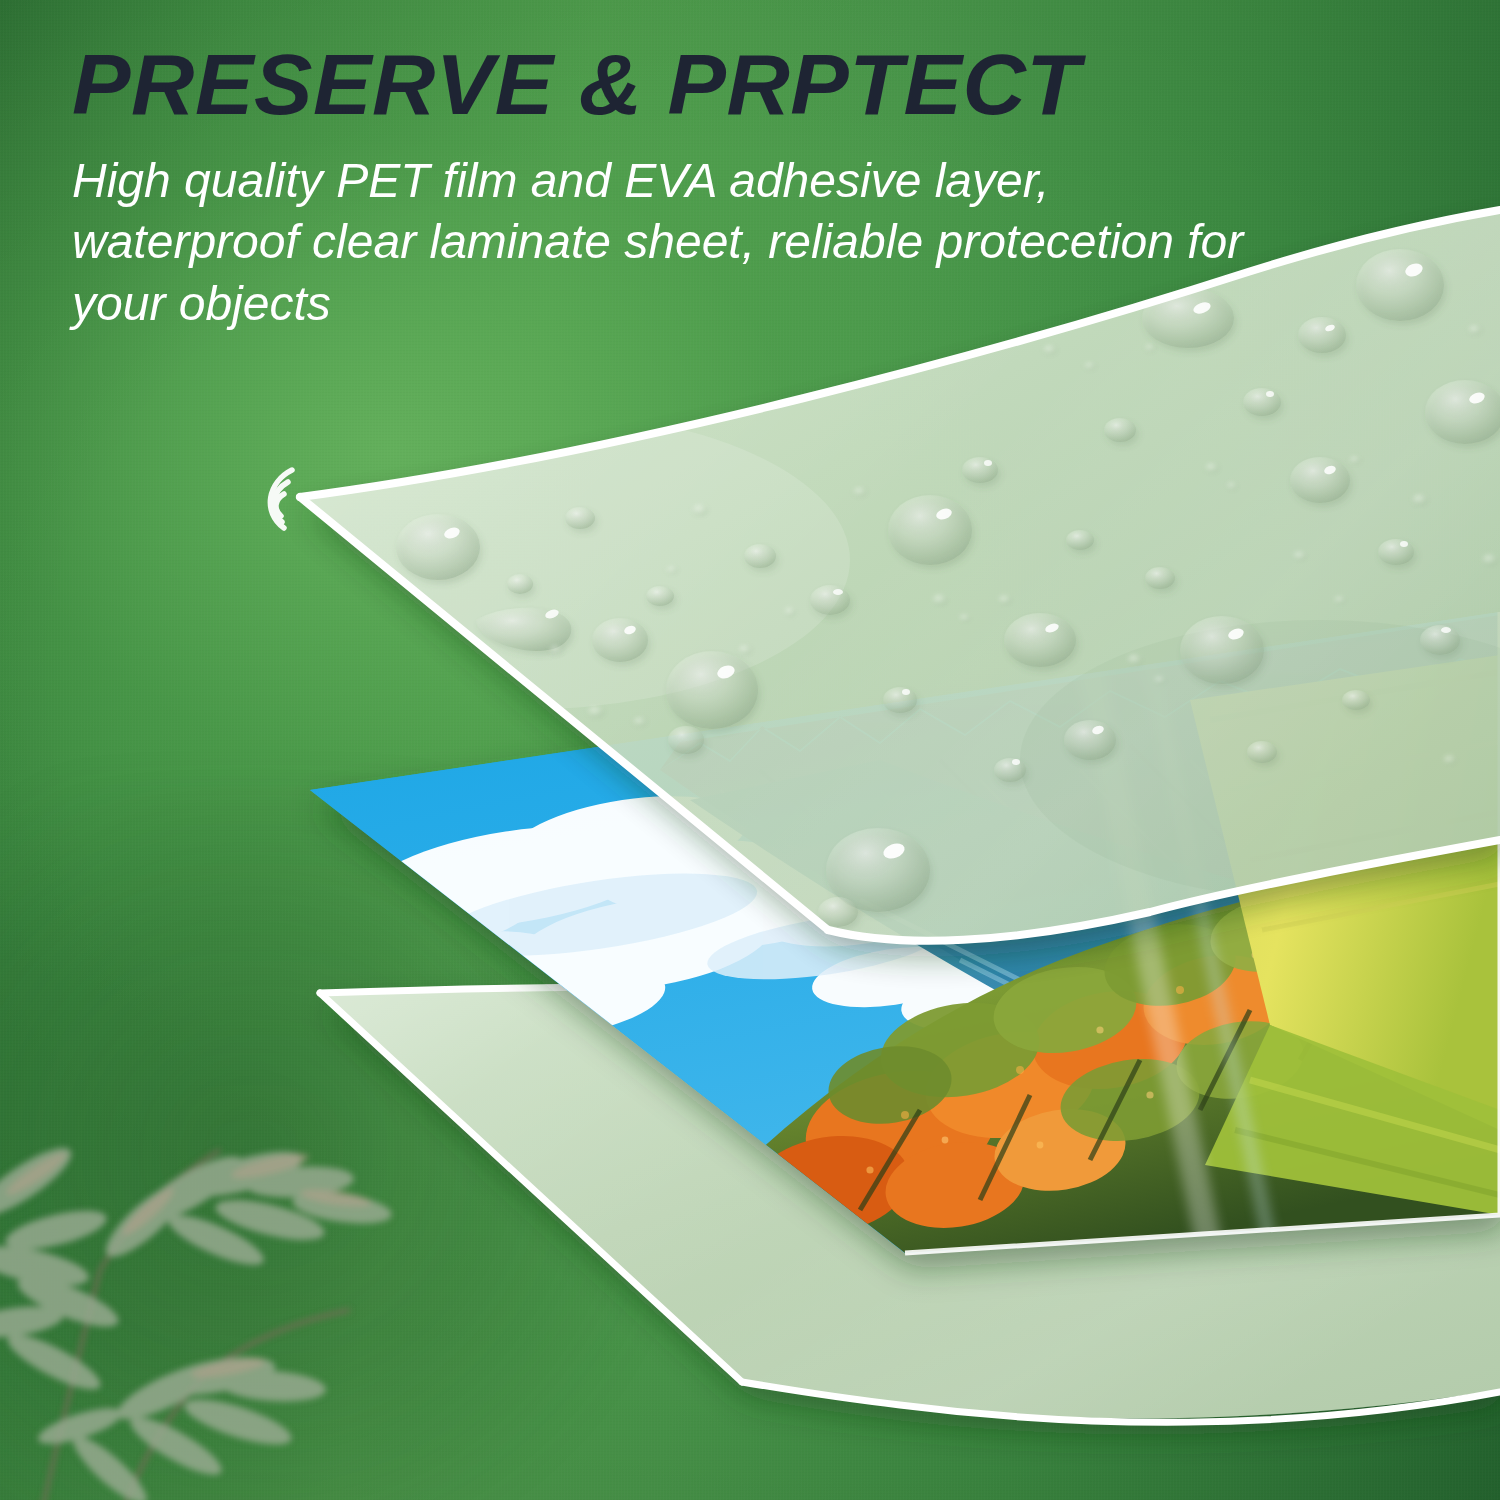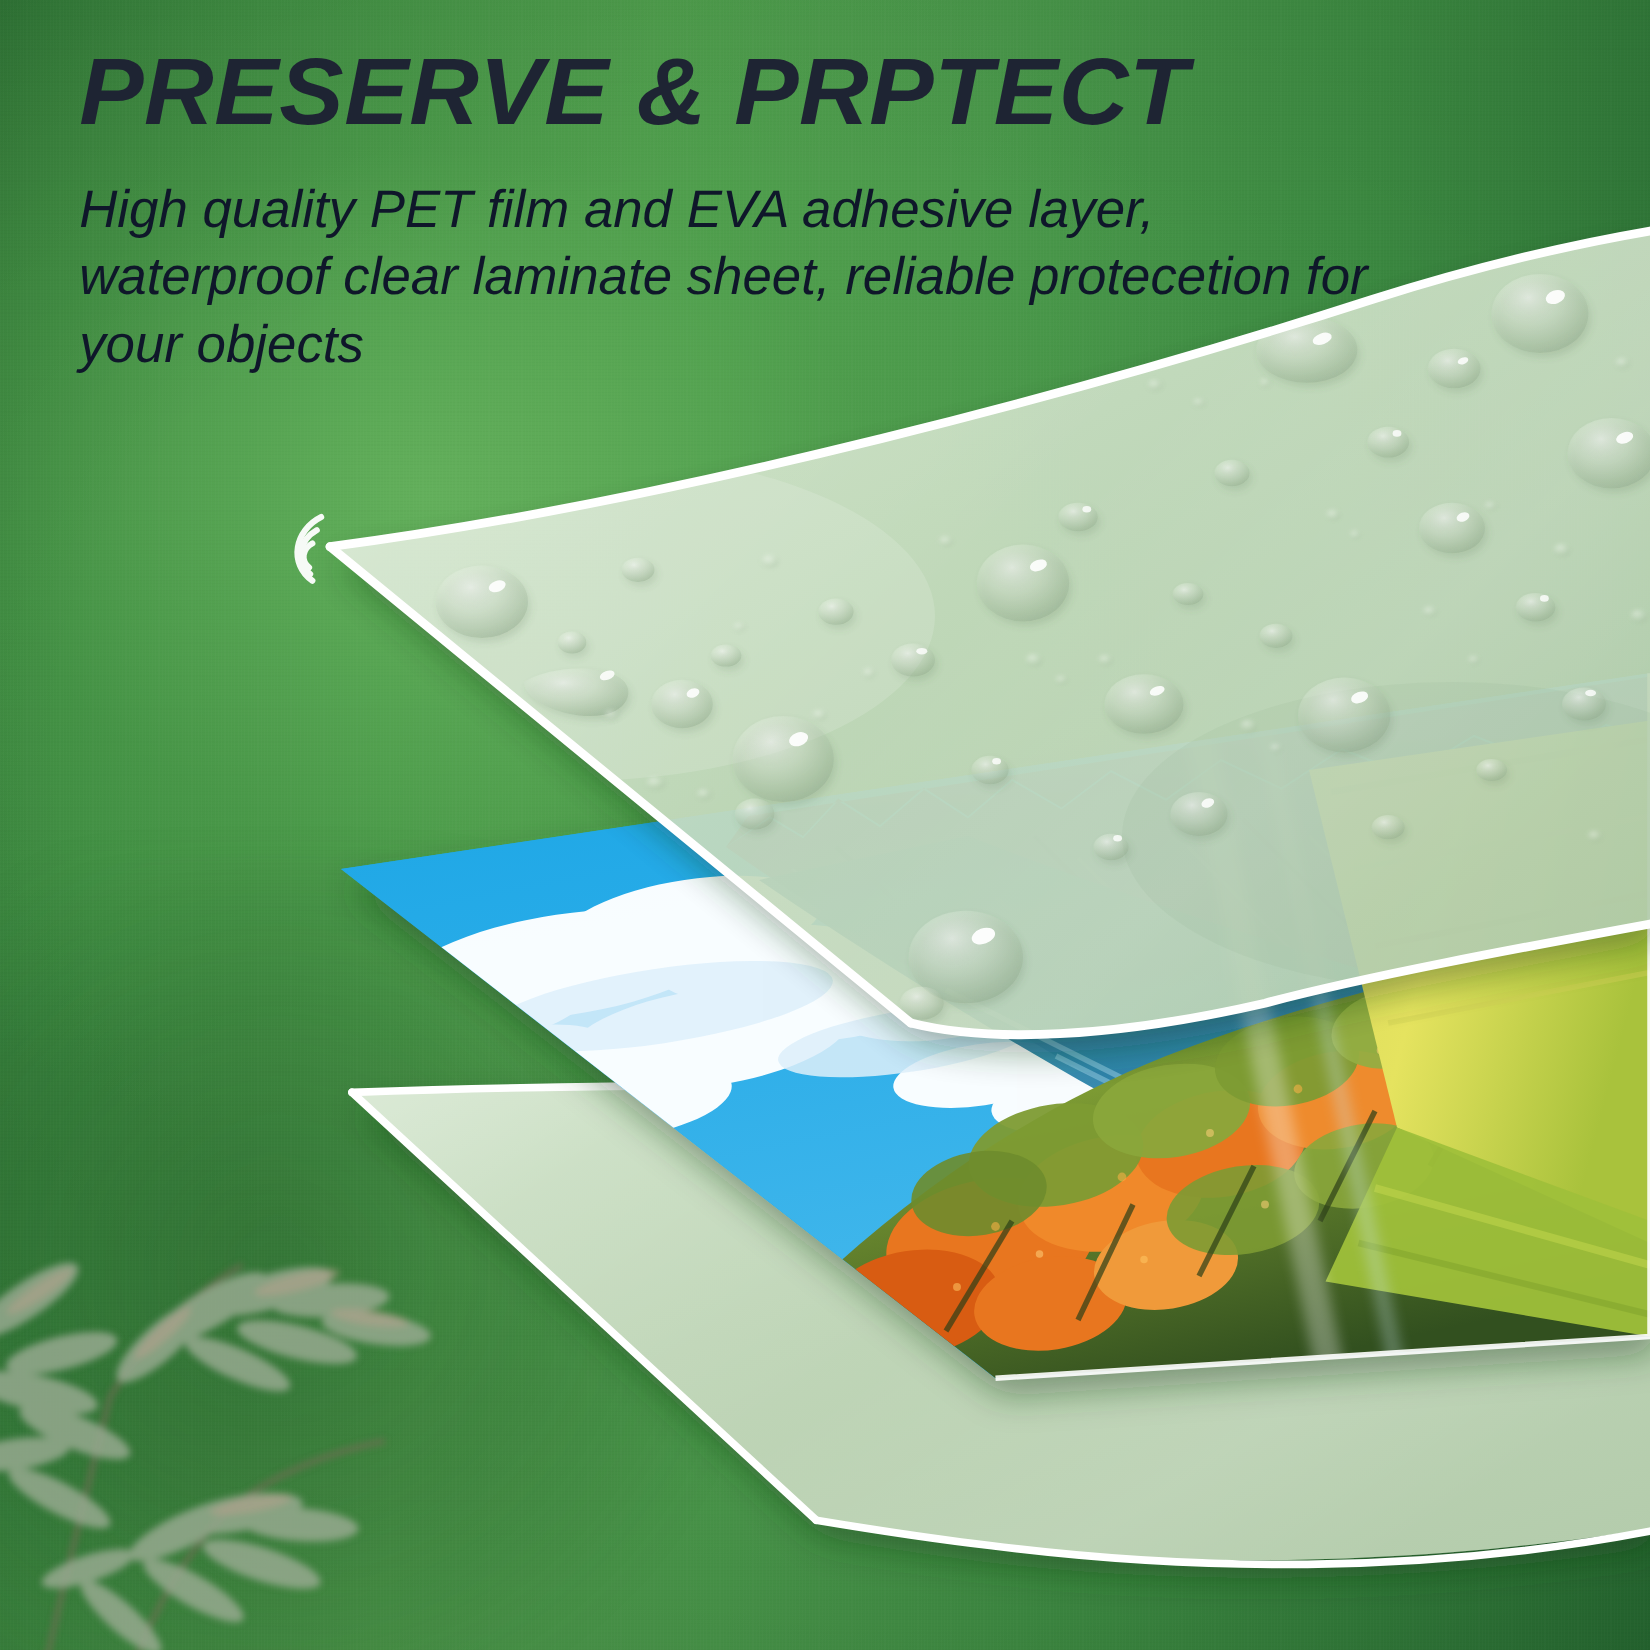--- a/index.html
+++ b/index.html
@@ -81,27 +81,27 @@
     line-height: 0.95;
     font-weight: 900;
     font-style: italic;
     letter-spacing: 0.5px;
     color: #1e2433;
     transform: scaleX(1.02);
     transform-origin: left center;
     white-space: nowrap;
   }
   .subline {
-    margin: 34px 0 0 0;
+    margin: 24px 0 0 0;
     width: 1180px;
     font-size: 48px;
     line-height: 1.28;
     font-style: italic;
     font-weight: 400;
-    color: #0f172a;
+    color: #ffffff;
   }
 
   
   #art {
     position: absolute;
     inset: 0;
     width: 1500px; height: 1500px;
   }
 
   

